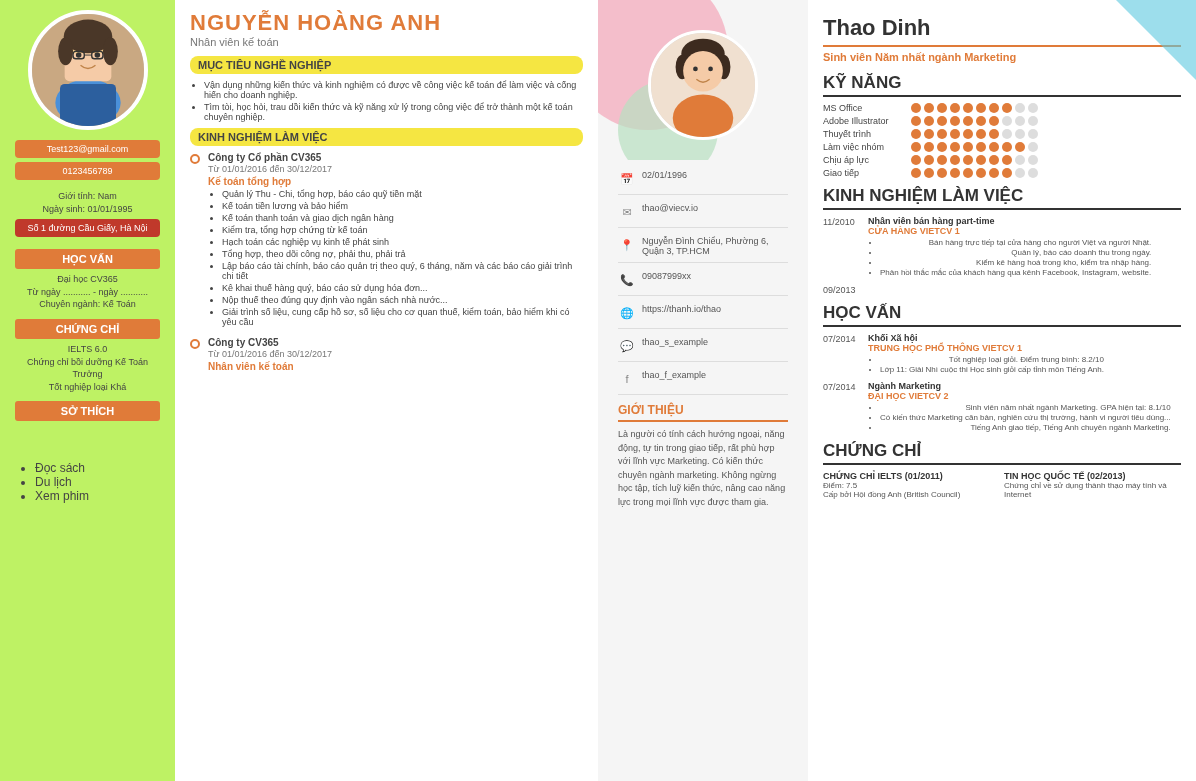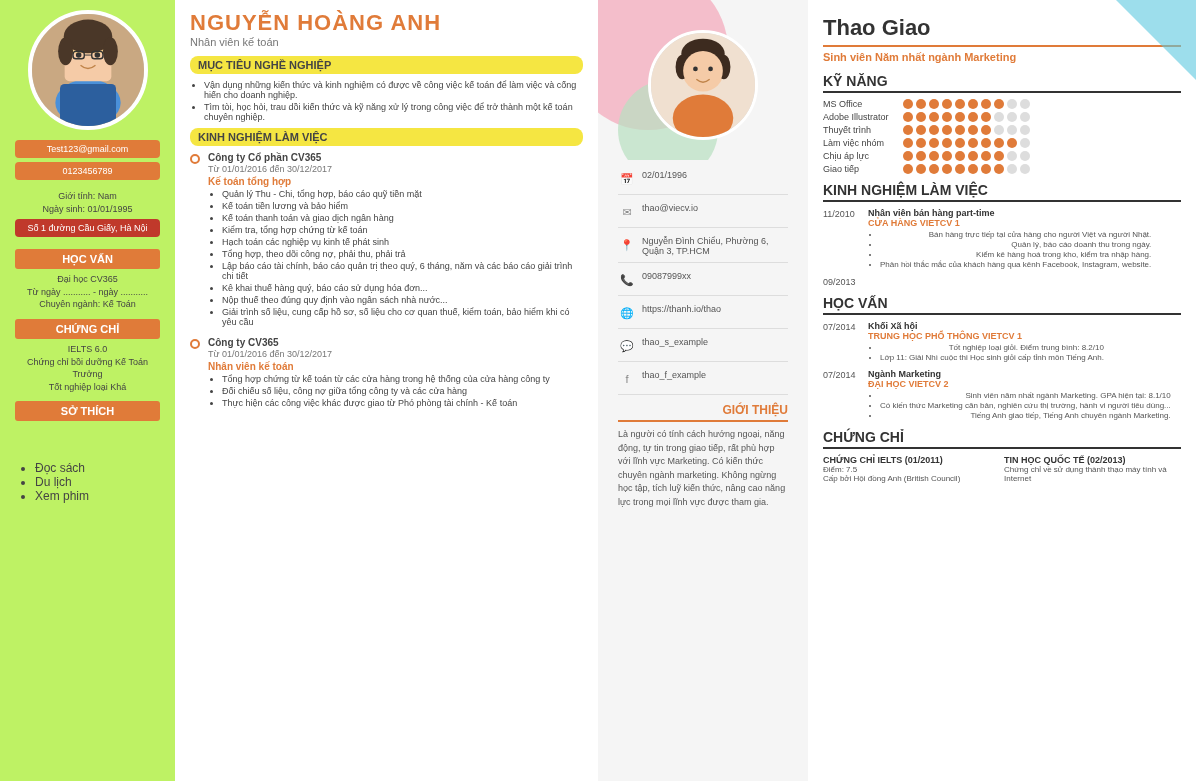--- a/index.html
+++ b/index.html
@@ -183,21 +183,21 @@
       width: 18px; height: 18px; margin-right: 6px; flex-shrink: 0;
       display: flex; align-items: center; justify-content: center;
       font-size: 11px; color: #888;
     }
     .right-intro-section {
       width: 190px;
       padding: 0 10px;
     }
     .right-intro-title {
       font-size: 12px; font-weight: bold; color: #e07b39;
-      border-bottom: 2px solid #e07b39; padding-bottom: 3px; margin-bottom: 6px; text-align: right;
+      border-bottom: 2px solid #e07b39; padding-bottom: 3px; margin-bottom: 6px;
     }
     .right-intro-text {
       font-size: 9px; color: #555; line-height: 1.5;
     }
 
     
     .cv-right-main {
       flex: 1;
       padding: 15px 15px;
       overflow: hidden;
@@ -210,31 +210,31 @@
       padding-bottom: 4px;
       margin-bottom: 4px;
     }
     .right-subtitle {
       font-size: 11px;
       color: #e07b39;
       font-weight: bold;
       margin-bottom: 10px;
     }
     .right-section-title {
-      font-size: 14px;
+      font-size: 17px;
       font-weight: bold;
       color: #333;
       border-bottom: 2px solid #333;
       padding-bottom: 2px;
       margin-bottom: 6px;
       margin-top: 8px;
     }
     .skills-table { width: 100%; }
     .skill-row { display: flex; align-items: center; margin-bottom: 3px; }
-    .skill-name { font-size: 9px; color: #444; width: 80px; flex-shrink: 0; }
+    .skill-name { font-size: 9px; color: #444; width: 88px; flex-shrink: 0; }
     .skill-dots { display: flex; gap: 3px; }
     .skill-dot {
       width: 10px; height: 10px; border-radius: 50%;
       background: #e07b39; opacity: 1;
     }
     .skill-dot.empty { background: #ddd; }
 
     .right-work-entry { display: flex; margin-bottom: 6px; }
     .right-work-date { font-size: 9px; color: #555; width: 45px; flex-shrink: 0; padding-top: 1px; }
     .right-work-title { font-size: 9px; font-weight: bold; color: #333; }
@@ -352,25 +352,20 @@
         </ul>
       </div>
     </div>
 
     <div class="work-entry">
       <div class="work-dot"></div>
       <div>
         <div class="company-name">Công ty CV365</div>
         <div class="company-date">Từ 01/01/2016 đến 30/12/2017</div>
         <div class="company-role">Nhân viên kế toán</div>
-        <ul class="left-bullet-list">
-          <li>Tổng hợp chứng từ kế toán từ các cửa hàng trong hệ thống của cửa hàng công ty</li>
-          <li>Đối chiếu số liệu, công nợ giữa tổng công ty và các cửa hàng</li>
-          <li>Thực hiện các công việc khác được giao từ Phó phòng tài chính - Kế toán</li>
-        </ul>
       </div>
     </div>
   </div>
 </div>
 
 <div class="cv-right">
 
   <div class="cv-right-sidebar">
     <div class="right-top-decor">
       <div class="decor-circle-pink"></div>
@@ -431,21 +426,21 @@
       <div class="right-intro-text">Là người có tính cách hướng ngoại, năng động, tự tin trong giao tiếp, rất phù hợp với lĩnh vực Marketing. Có kiến thức chuyên ngành marketing. Không ngừng học tập, tích luỹ kiến thức, nâng cao năng lực trong mọi lĩnh vực được tham gia.</div>
     </div>
   </div>
 
   <div class="cv-right-main right-main-wrapper">
 
     <div class="right-top-main-decor">
       <div class="decor-tri-blue"></div>
     </div>
 
-    <div class="right-name">Thao Giao</div>
+    <div class="right-name">Thao Dinh</div>
     <div class="right-subtitle">Sinh viên Năm nhất ngành Marketing</div>
 
     <div class="right-section-title">KỸ NĂNG</div>
     <div class="skills-table" id="skills-table">
         <div class="skill-row">
           <div class="skill-name">MS Office</div>
           <div class="skill-dots">
             <div class="skill-dot"></div>
             <div class="skill-dot"></div>
             <div class="skill-dot"></div>

